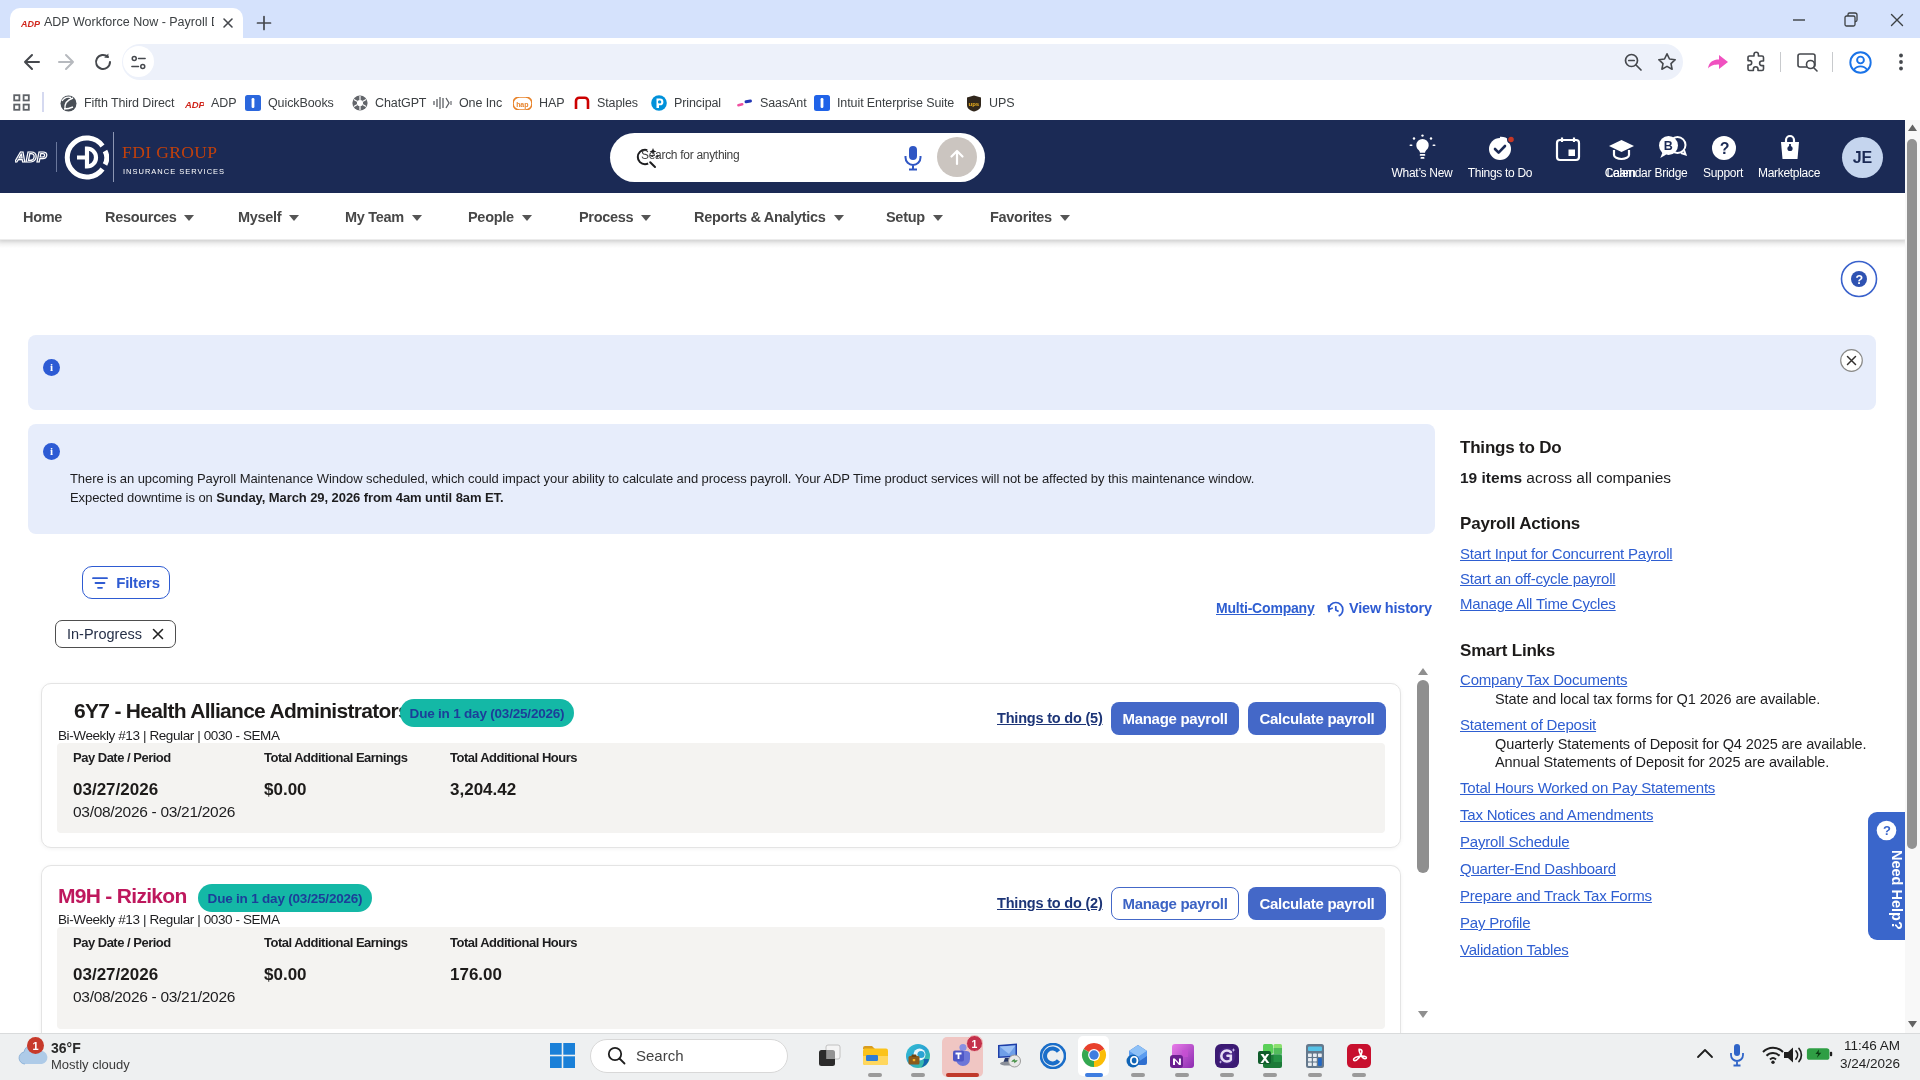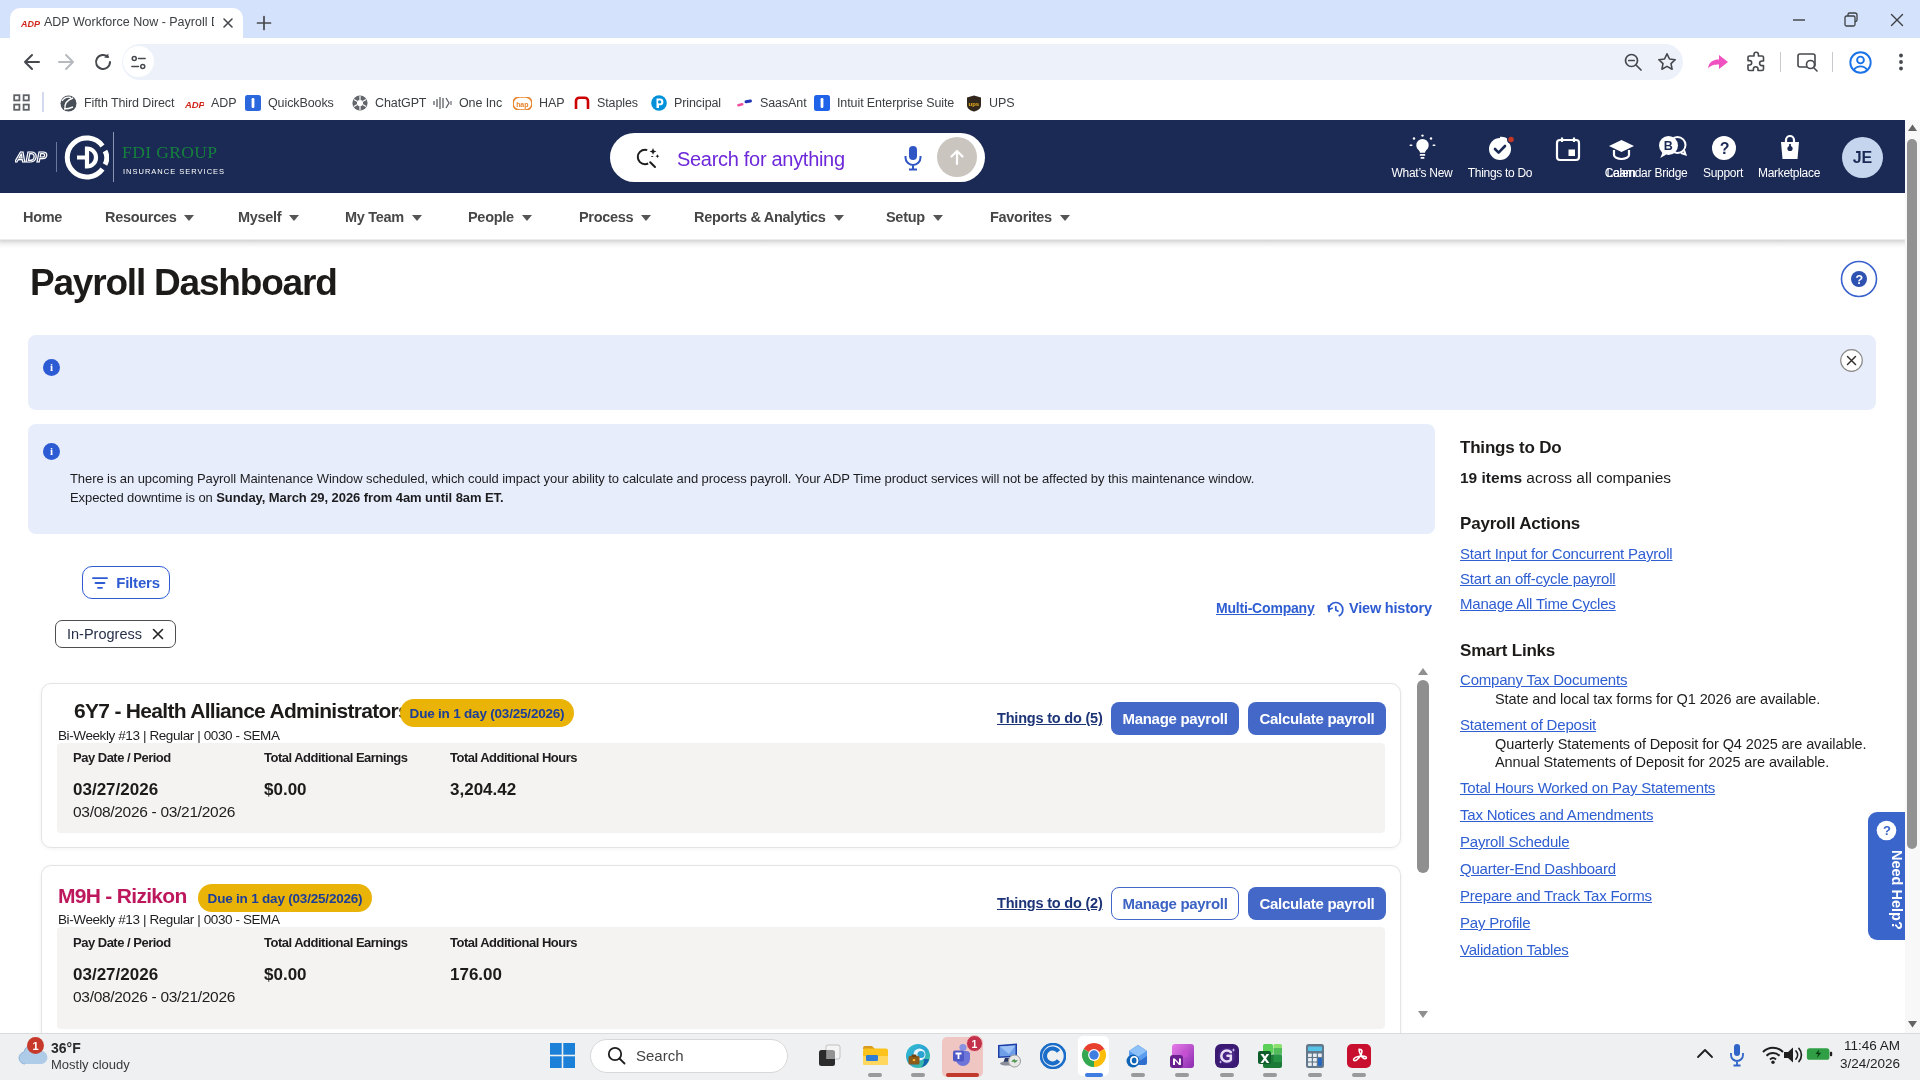--- a/index.html
+++ b/index.html
@@ -22,21 +22,21 @@
 .caret { width:0; height:0; border-left:5px solid transparent; border-right:5px solid transparent; border-top:6px solid #555; margin-top:2px; }
 .hlabel { position:absolute; color:#fff; font-size:12px; letter-spacing:-0.3px; text-align:center; white-space:nowrap; transform:translateX(-50%); }
 
 #h1 { left:30px; top:262px; font-size:37px; font-weight:800; color:#1d1b1a; letter-spacing:-1.2px; }
 .banner { position:absolute; background:#e7edfb; border-radius:8px; }
 .infoicon { position:absolute; width:17px; height:17px; border-radius:50%; background:#2d5bd4; color:#fff; font-size:11px; font-weight:700; text-align:center; line-height:17px; font-family:"Liberation Serif",serif; }
 .bluebtn { position:absolute; background:#4468c8; border-radius:8px; color:#fff; font-weight:700; font-size:15px; letter-spacing:-0.3px; display:flex; align-items:center; justify-content:center; }
 .outbtn { position:absolute; background:#fff; border:1.5px solid #4468c8; border-radius:8px; color:#3c63c4; font-weight:700; font-size:15px; letter-spacing:-0.3px; display:flex; align-items:center; justify-content:center; }
 .card { position:absolute; left:41px; width:1360px; background:#fff; border:1px solid #e4e4e4; border-radius:10px; box-shadow:0 1px 4px rgba(0,0,0,0.05); }
 .panel { position:absolute; background:#f4f3f1; border-radius:4px; }
-.pill { position:absolute; background:#eab308; border-radius:15px; color:#1c3e99; font-weight:700; font-size:13.5px; letter-spacing:-0.2px; display:flex; align-items:center; justify-content:center; }
+.pill { position:absolute; background:#14b8a6; border-radius:15px; color:#1c3e99; font-weight:700; font-size:13.5px; letter-spacing:-0.2px; display:flex; align-items:center; justify-content:center; }
 .link { color:#2e5ed1; text-decoration:underline; }
 .sideh { position:absolute; left:1460px; font-size:17px; letter-spacing:-0.2px; font-weight:800; color:#1d1b1a; }
 .sidelink { position:absolute; left:1460px; font-size:15px; letter-spacing:-0.2px; color:#2e5ed1; text-decoration:underline; white-space:nowrap; }
 .sidedesc { position:absolute; left:1495px; font-size:14.5px; letter-spacing:-0.1px; color:#1d1d1f; white-space:nowrap; }
 
 #taskbar { left:0; top:1033px; width:1920px; height:47px; background:#eef0f1; border-top:1px solid #d9dbdc; }
 </style>
 </head>
 <body>
 <div id="stage">
@@ -214,31 +214,31 @@
     </svg>
   <div class="abs" style="left:56px;top:142px;width:1px;height:30px;background:#6a779c"></div>
   
   <svg class="abs" style="left:64px;top:135px" width="45" height="45" viewBox="0 0 45 45" fill="none" stroke="#fff">
     <path d="M38.5 11 A19.5 19.5 0 1 0 38.5 34" stroke-width="5"></path>
     <path d="M41 16 A14 14 0 0 1 41 29.5" stroke-width="5"></path>
     <path d="M13 22.5 H21" stroke-width="4"></path>
     <path d="M23 13.5 a9 9 0 0 1 0 18 V13.5 Z" stroke-width="4.2"></path>
   </svg>
   <div class="abs" style="left:113px;top:132px;width:1px;height:50px;background:#8b95b2"></div>
-  <div class="abs" style="left:122px;top:142px;font-family:'Liberation Serif',serif;font-size:17.5px;color:#15803d;letter-spacing:0.4px;">FDI GROUP</div>
+  <div class="abs" style="left:122px;top:142px;font-family:'Liberation Serif',serif;font-size:17.5px;color:#c2410c;letter-spacing:0.4px;">FDI GROUP</div>
   <div class="abs" style="left:123px;top:167px;font-size:7.5px;color:#fff;letter-spacing:1.0px;">INSURANCE SERVICES</div>
   
   <div class="abs" style="left:610px;top:133px;width:375px;height:49px;background:#fff;border-radius:25px;"></div>
   <svg class="abs" style="left:634px;top:145px" width="26" height="26" viewBox="0 0 26 26">
       <circle cx="11" cy="12" r="7.2" fill="none" stroke="#1d1d1f" stroke-width="2" stroke-dasharray="28 8" stroke-dashoffset="-8"></circle>
       <path d="M16.2 17.2 L21 22" stroke="#1d1d1f" stroke-width="2" stroke-linecap="round"></path>
       <path d="M19 3 l1 2.4 2.4 1 -2.4 1 -1 2.4 -1-2.4 -2.4-1 2.4-1 Z" fill="#1d1d1f"></path>
       <path d="M23.4 9.2 l.6 1.4 1.4 .6 -1.4 .6 -.6 1.4 -.6-1.4 -1.4-.6 1.4-.6 Z" fill="#1d1d1f"></path>
     </svg>
-  <div class="abs" style="left:677px;top:148px;font-size:20px;letter-spacing:-0.3px;color:#6d28d9;">Search for anything</div>
+  <div class="abs" style="left:641px;top:148px;font-size:12px;letter-spacing:-0.3px;color:#404040;">Search for anything</div>
   <svg class="abs" style="left:902px;top:144px" width="22" height="27" viewBox="0 0 22 27">
       <rect x="7" y="2" width="8" height="14" rx="4" fill="#2f56c4"></rect>
       <path d="M3.5 12 v1.5 a7.5 7.5 0 0 0 15 0 V12" fill="none" stroke="#2f56c4" stroke-width="2"></path>
       <path d="M11 21.5 V25 M7 25.5 H15" stroke="#2f56c4" stroke-width="2"></path>
     </svg>
   <div class="abs" style="left:937px;top:137px;width:40px;height:40px;border-radius:50%;background:#cbc5c0;"></div>
   <svg class="abs" style="left:947px;top:147px" width="20" height="20" viewBox="0 0 20 20">
       <path d="M10 17 V4 M4.5 9.5 L10 4 L15.5 9.5" stroke="#fff" stroke-width="2.2" fill="none" stroke-linecap="round" stroke-linejoin="round"></path>
     </svg>
   
@@ -297,21 +297,20 @@
   <div class="navitem" style="left:23px">Home</div>
   <div class="navitem" style="left:105px">Resources <span class="caret"></span></div>
   <div class="navitem" style="left:238px">Myself <span class="caret"></span></div>
   <div class="navitem" style="left:345px">My Team <span class="caret"></span></div>
   <div class="navitem" style="left:468px">People <span class="caret"></span></div>
   <div class="navitem" style="left:579px">Process <span class="caret"></span></div>
   <div class="navitem" style="left:694px">Reports &amp; Analytics <span class="caret"></span></div>
   <div class="navitem" style="left:886px">Setup <span class="caret"></span></div>
   <div class="navitem" style="left:990px">Favorites <span class="caret"></span></div>
   <div class="abs" style="left:0;top:240px;width:1905px;height:8px;background:linear-gradient(rgba(0,0,0,0.10),rgba(0,0,0,0));"></div>
-  <div class="abs" id="h1">Payroll Dashboard</div>
   <svg class="abs" style="left:1840px;top:260px" width="38" height="38" viewBox="0 0 38 38">
       <circle cx="19" cy="19" r="17.5" fill="#fff" stroke="#3a62cc" stroke-width="1.6"></circle>
       <circle cx="19" cy="19" r="8" fill="#2e52b2"></circle>
       <text x="15.6" y="23.5" font-size="12.5" font-weight="700" fill="#fff" font-family="Liberation Sans">?</text>
     </svg>
   
   <div class="banner" style="left:28px;top:335px;width:1848px;height:75px;"></div>
   <div class="infoicon" style="left:43px;top:359px;">i</div>
   <svg class="abs" style="left:1840px;top:349px" width="23" height="23" viewBox="0 0 23 23">
       <circle cx="11.5" cy="11.5" r="10.8" fill="#fff" stroke="#8a8a88" stroke-width="1.2"></circle>

